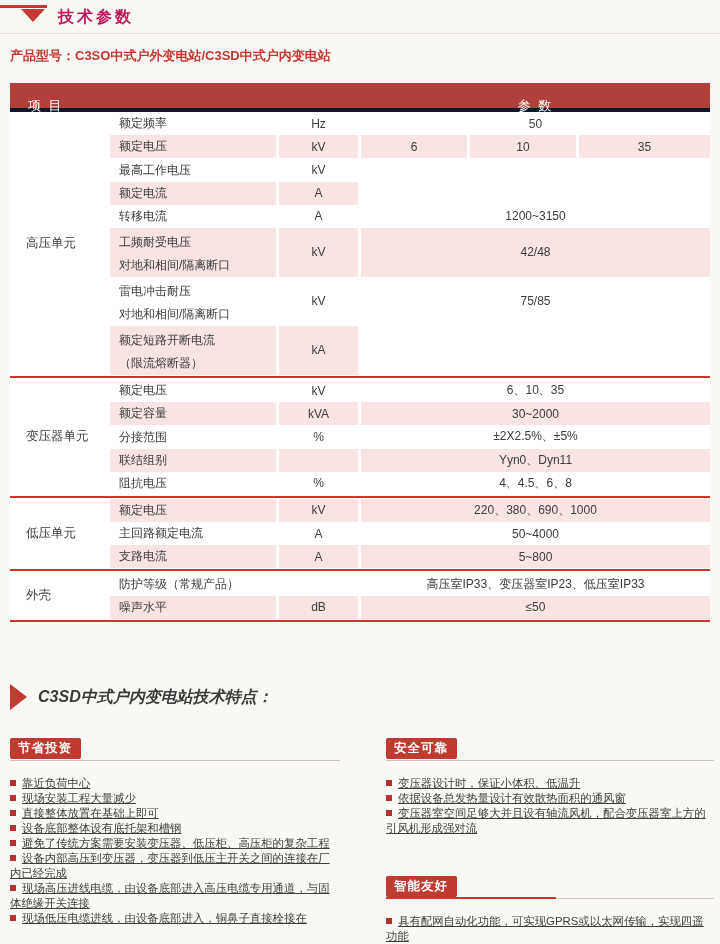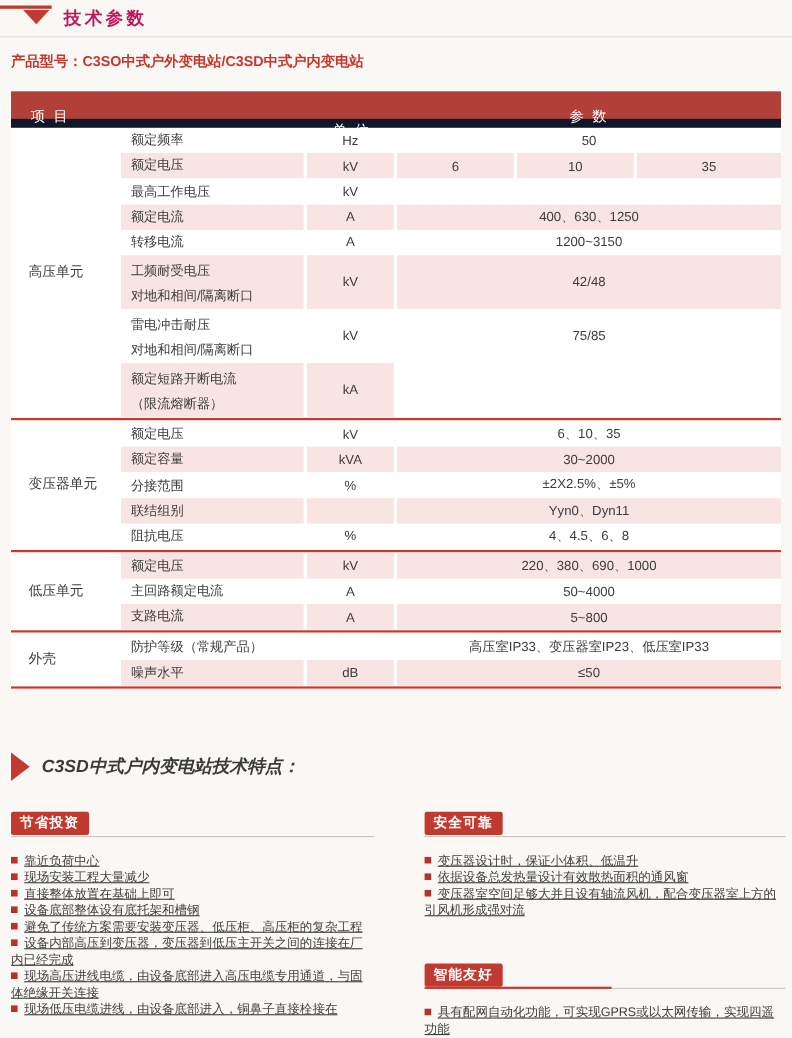--- a/index.html
+++ b/index.html
@@ -13,21 +13,21 @@
   .top-tri{position:absolute;left:21px;top:9px;width:0;height:0;
     border-left:12px solid transparent;border-right:12px solid transparent;border-top:13px solid #c33a31;}
   .page-title{position:absolute;left:58px;top:7px;margin:0;font-size:16px;font-weight:600;
     letter-spacing:3px;color:#be185d;}
   .hairline{position:absolute;left:0;top:33px;width:720px;height:1px;background:#e3e0da;}
   .product-line{position:absolute;left:10px;top:47px;font-size:13px;font-weight:bold;color:#c4372e;}
 
   
   .param-table{position:absolute;left:10px;top:83px;width:700px;background:#ffffff;}
   .t-header{display:grid;grid-template-columns:100px 169px 82px 349px;height:25px;
-    background:#b2403a;border-bottom:8px solid #0f172a;color:#fff;font-size:13px;
+    background:#b2403a;border-bottom:4px solid #0f172a;color:#fff;font-size:13px;
     letter-spacing:2px;align-items:center;}
   .h-item{padding-left:18px;grid-column:1;}
   .h-unit{grid-column:3;text-align:center;margin-top:27px;}
   .h-param{grid-column:4;text-align:center;}
   .t-group{display:flex;align-items:stretch;}
   .t-glabel{flex:0 0 100px;width:100px;display:flex;align-items:center;padding-left:16px;
     box-sizing:border-box;font-size:12.5px;}
   .t-rows{flex:1;}
   .t-row{display:grid;grid-template-columns:166px 79px 349px;column-gap:3px;height:23.2px;font-size:12px;}
   .t-row.tall{height:49px;}
@@ -101,21 +101,20 @@
           <div class="cell item">
             <div class="item-line">最高工作电压</div>
           </div>
           <div class="cell unit">kV</div>
         </div>
         <div class="t-row">
           <div class="cell item pink">
             <div class="item-line">额定电流</div>
           </div>
           <div class="cell unit pink">A</div>
-          <div class="cell param pink">400、630、1250</div>
         </div>
         <div class="t-row">
           <div class="cell item">
             <div class="item-line">转移电流</div>
           </div>
           <div class="cell unit">A</div>
           <div class="cell param">1200~3150</div>
         </div>
         <div class="t-row tall">
           <div class="cell item pink">

